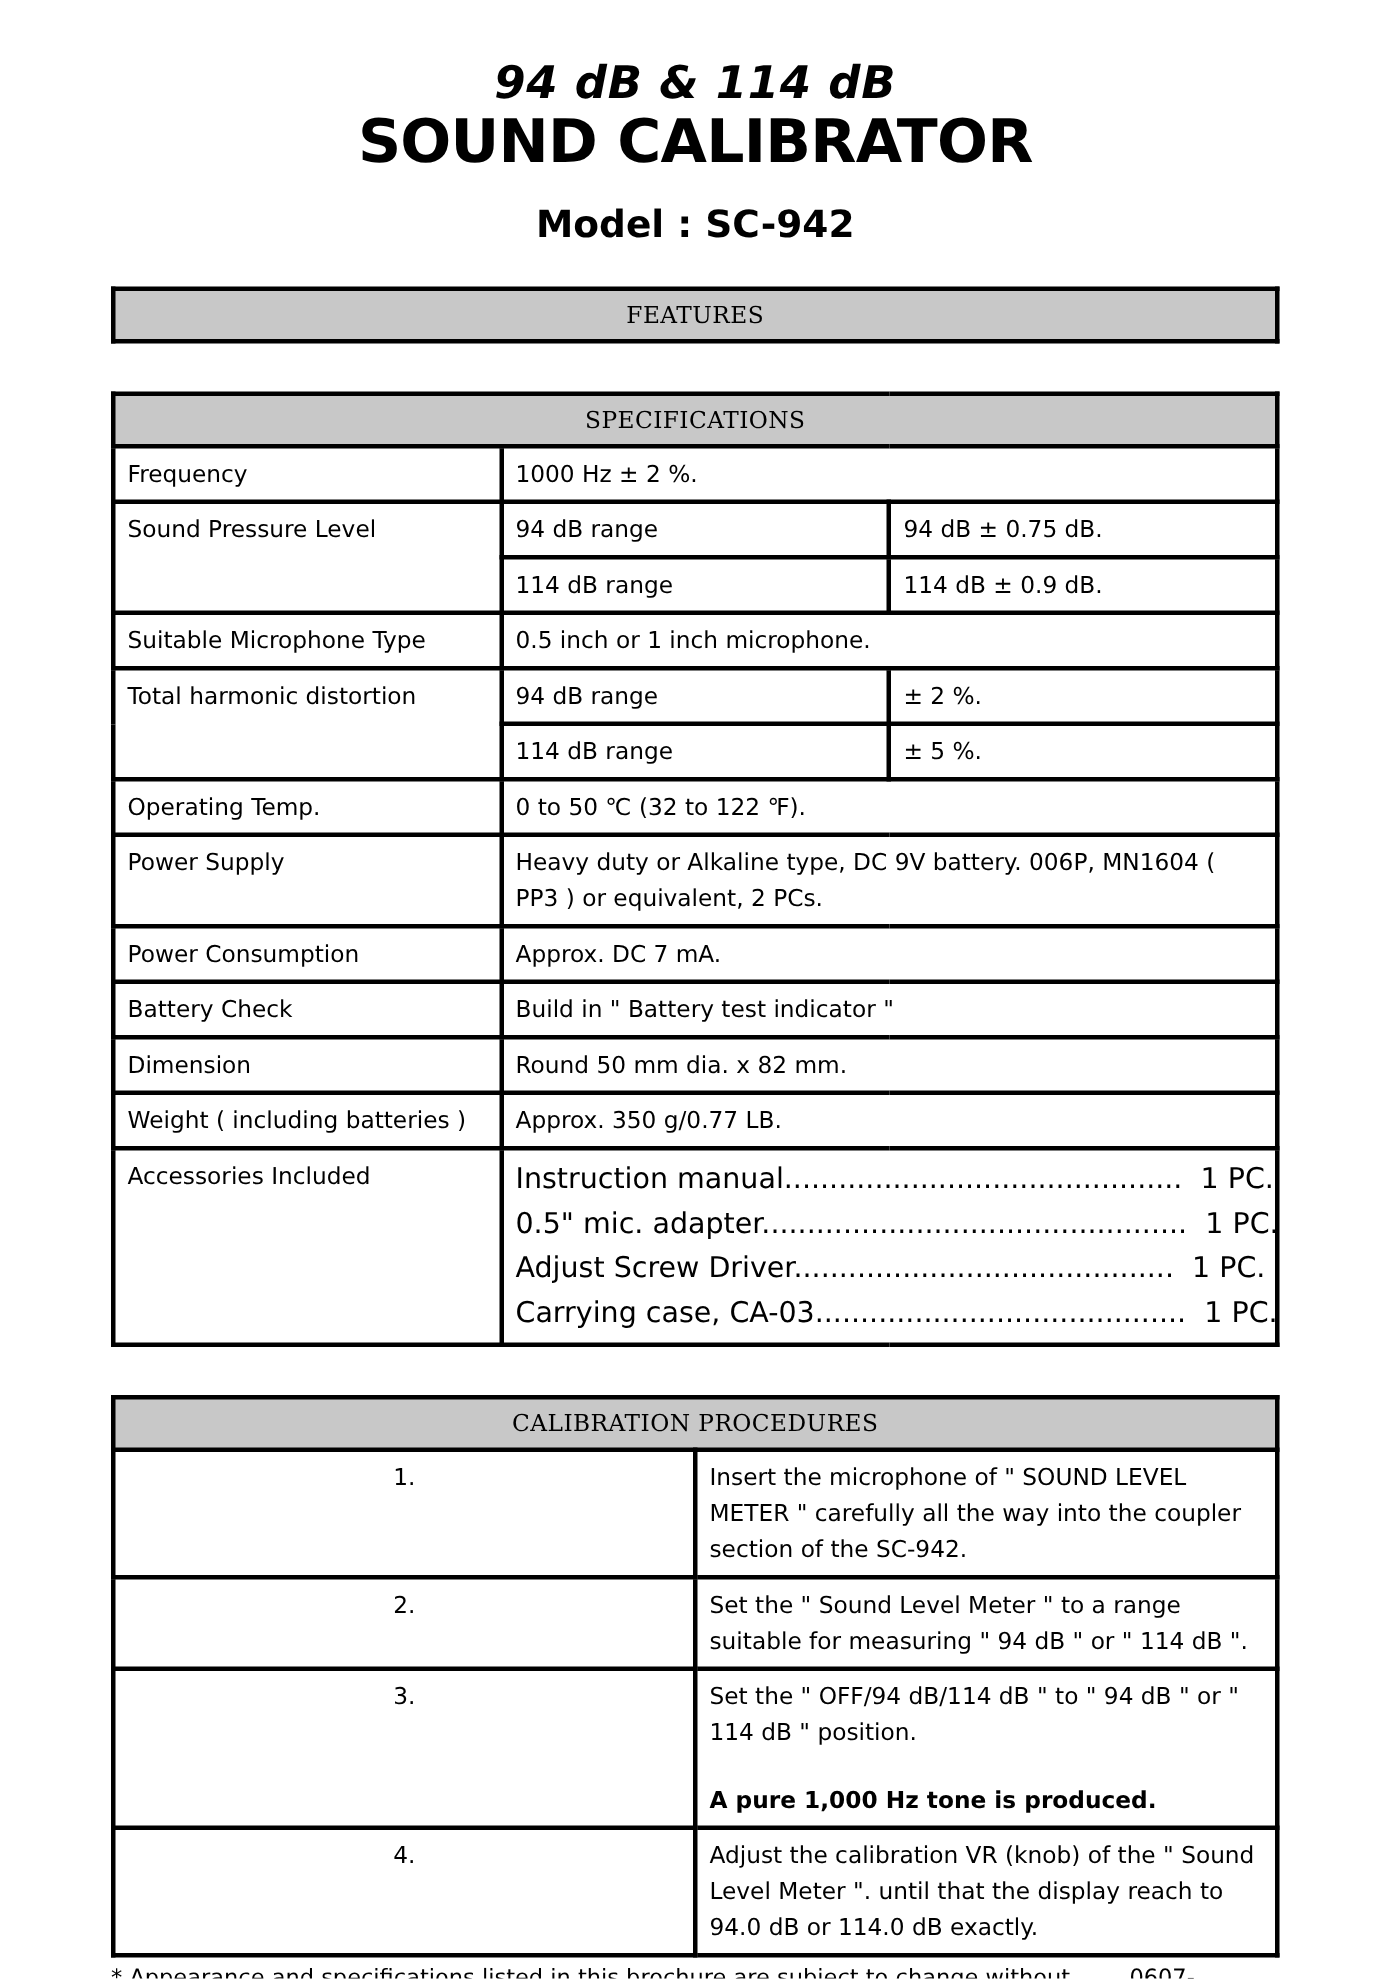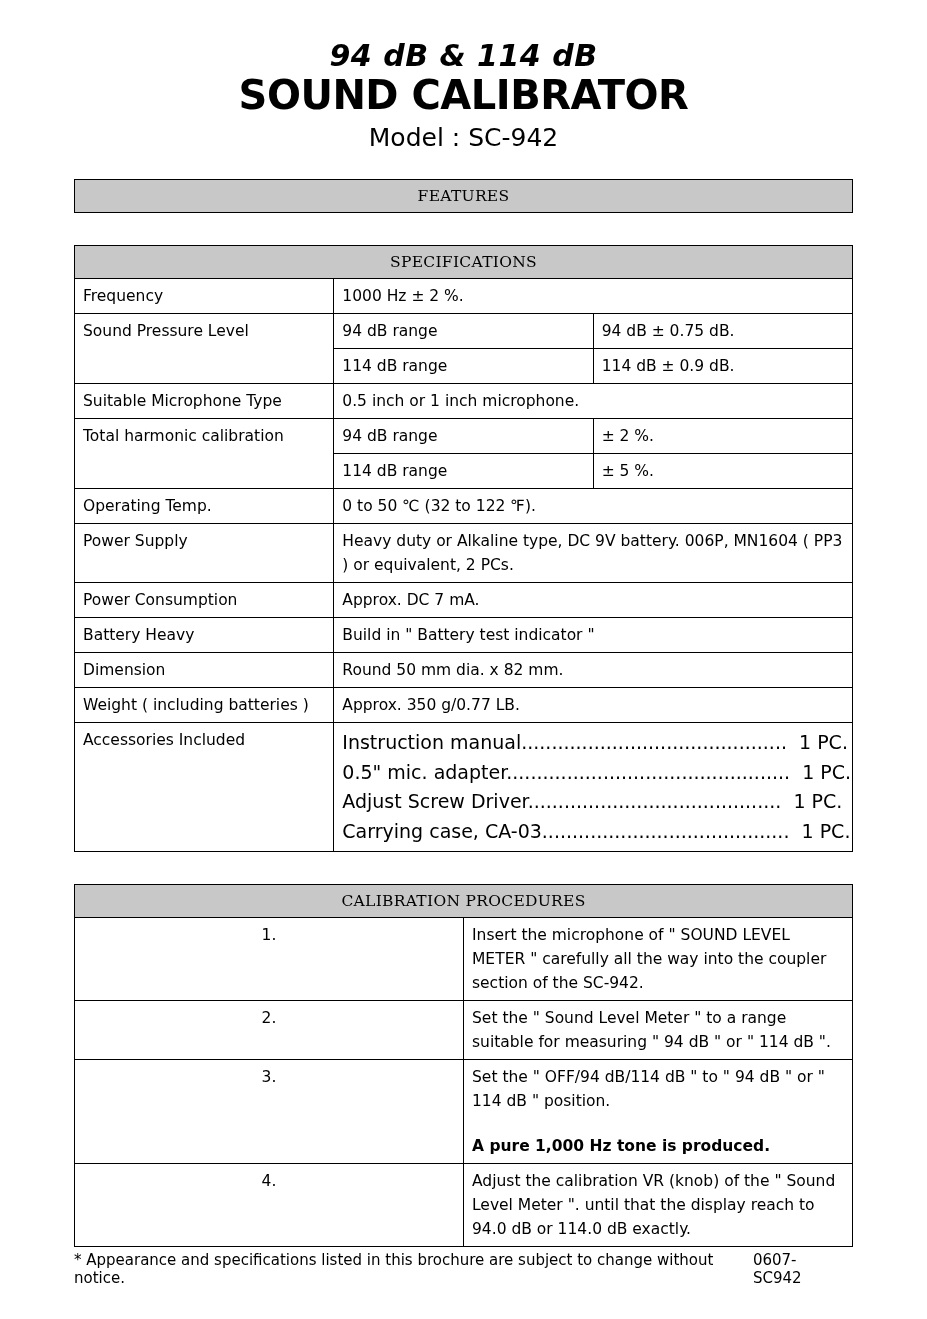--- a/index.html
+++ b/index.html
@@ -39,35 +39,35 @@
   .title-main {
     font-family: "DejaVu Sans", sans-serif;
     font-weight: bold;
     font-size: 40px;
     margin: 2px 0 0 0;
     line-height: 1.05;
     letter-spacing: -0.5px;
   }
   .title-model {
     font-family: "DejaVu Sans", sans-serif;
-    font-weight: normal;
+    font-weight: bold;
     font-size: 25px;
-    margin: 8px 0 0 0;
+    margin: 20px 0 0 0;
     line-height: 1.1;
   }
 
   
   .tbl {
     border-collapse: collapse;
     width: 779px;
     margin: 0 auto;
     table-layout: fixed;
   }
   .tbl td, .tbl th {
-    border: 1px solid #000000;
+    border: 3px solid #000000;
     padding: 5px 8px;
     font-size: 15.5px;
     vertical-align: top;
     line-height: 1.55;
     font-weight: normal;
     text-align: left;
   }
   .band {
     background: #c8c8c8;
     text-align: center !important;
@@ -149,21 +149,21 @@
         <td class="col-sub">114 dB range</td>
         <td>114 dB ±  0.9 dB.</td>
       </tr>
 
       <tr>
         <td class="col-label">Suitable Microphone Type</td>
         <td colspan="2">0.5 inch or 1 inch microphone.</td>
       </tr>
 
       <tr>
-        <td class="col-label" rowspan="2">Total harmonic calibration</td>
+        <td class="col-label" rowspan="2">Total harmonic distortion</td>
         <td class="col-sub">94 dB range</td>
         <td>± 2 %.</td>
       </tr>
       <tr>
         <td class="col-sub">114 dB range</td>
         <td>± 5 %.</td>
       </tr>
 
       <tr>
         <td class="col-label">Operating Temp.</td>
@@ -171,21 +171,21 @@
       </tr>
       <tr>
         <td class="col-label">Power Supply</td>
         <td colspan="2">Heavy duty or Alkaline type, DC 9V battery. 006P, MN1604 ( PP3 ) or equivalent, 2 PCs.</td>
       </tr>
       <tr>
         <td class="col-label">Power Consumption</td>
         <td colspan="2">Approx. DC 7 mA.</td>
       </tr>
       <tr>
-        <td class="col-label">Battery Heavy</td>
+        <td class="col-label">Battery Check</td>
         <td colspan="2">Build in " Battery test indicator "</td>
       </tr>
       <tr>
         <td class="col-label">Dimension</td>
         <td colspan="2">Round 50 mm dia. x 82  mm.</td>
       </tr>
       <tr>
         <td class="col-label">Weight ( including batteries )</td>
         <td colspan="2">Approx. 350 g/0.77 LB.</td>
       </tr>

